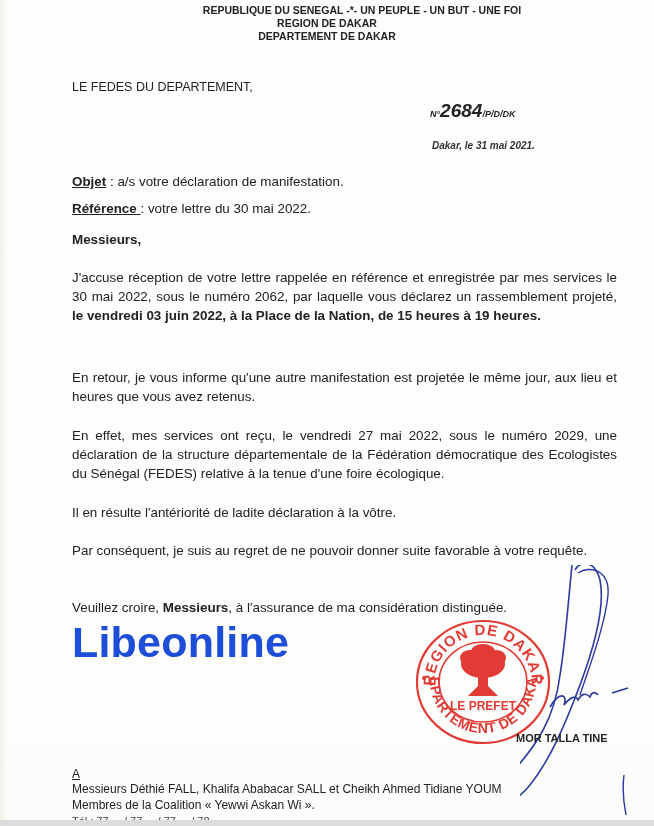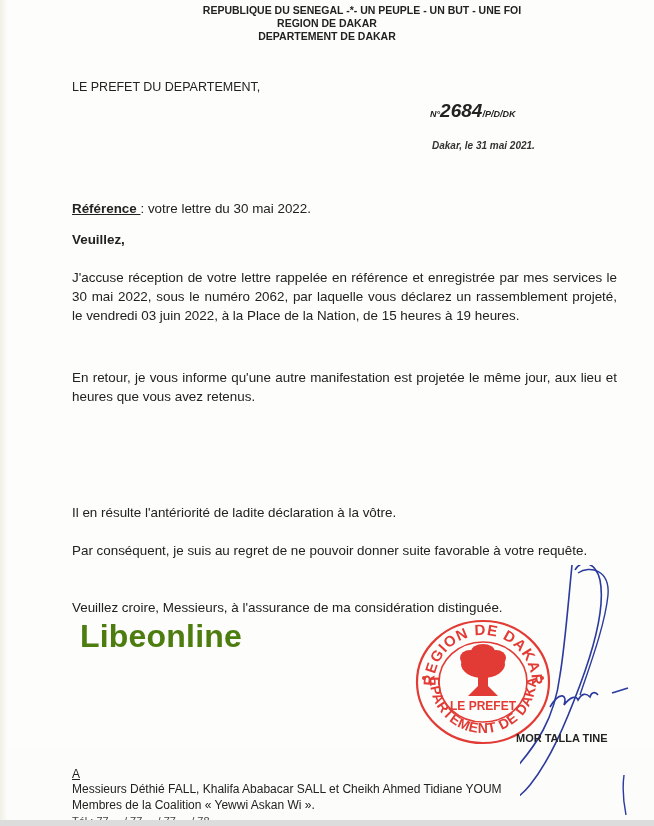--- a/index.html
+++ b/index.html
@@ -8,22 +8,22 @@
   .page { position: absolute; left: 0; top: 0; width: 654px; height: 746px; background: #fdfdfb; }
   .header { position: absolute; top: 4px; left: 0; width: 654px; text-align: center; font-weight: bold; font-size: 10.5px; line-height: 13px; color: #222; }
   .header .l1 { padding-left: 70px; }
   .prefet { position: absolute; left: 72px; top: 80px; font-size: 12.5px; color: #222; }
   .ref-num { position: absolute; left: 430px; top: 100px; font-style: italic; font-weight: bold; color: #222; }
   .ref-num .sm { font-size: 9px; }
   .ref-num .big { font-size: 19px; }
   .date { position: absolute; left: 432px; top: 140px; font-size: 10px; font-weight: bold; font-style: italic; color: #333; }
   .body-text { position: absolute; left: 72px; width: 545px; font-size: 13.4px; line-height: 19px; color: #222; text-align: justify; }
   .u { text-decoration: underline; font-weight: bold; }
-  b { font-weight: normal; }
-  .watermark { position: absolute; left: 72px; top: 618px; font-size: 32px; font-weight: bold; color: #4d7c0f; letter-spacing: 0.2px; margin-left: 8px; }
+  b { font-weight: bold; }
+  .watermark { position: absolute; left: 72px; top: 618px; font-size: 43px; font-weight: bold; color: #1d4ed8; letter-spacing: 0.2px; }
   .stamp { position: absolute; left: 414px; top: 618px; width: 138px; height: 128px; }
   .signature { position: absolute; left: 520px; top: 565px; width: 130px; height: 250px; }
   .signer { position: absolute; left: 516px; top: 732px; font-size: 11px; font-weight: bold; color: #222; }
   .recip { position: absolute; left: 72px; width: 560px; font-size: 12px; line-height: 16px; color: #222; }
   .recip-a { top: 766px; text-decoration: underline; font-size: 12px; }
   .recip-names { top: 781px; }
   .recip-coal { top: 797px; }
   .recip-tel { top: 813px; color: #444; font-size: 11px; }
   .bottom-bar { position: absolute; left: 0; top: 820px; width: 654px; height: 6px; background: #dcdcdc; }
   .left-edge { position: absolute; left: 0; top: 0; width: 8px; height: 826px; background: linear-gradient(to right, #f1efe6, #fdfdfb); }
@@ -33,40 +33,44 @@
 
 <div class="page">
   <div class="left-edge"></div>
 
   <div class="header">
     <div class="l1">REPUBLIQUE DU SENEGAL  -*- UN PEUPLE - UN BUT - UNE FOI</div>
     <div class="l2">REGION DE DAKAR</div>
     <div class="l3">DEPARTEMENT DE DAKAR</div>
   </div>
 
-  <div class="prefet">LE PREFET DU DEPARTEMENT,</div>
+  <div class="prefet">LE FEDES DU DEPARTEMENT,</div>
 
   <div class="ref-num">
     <span class="sm">N°</span><span class="big">2684</span><span class="sm">/P/D/DK</span>
   </div>
 
   <div class="date">Dakar, le 31 mai 2021.</div>
 
+  <div class="body-text" style="top:172px;">
+    <span class="u">Objet</span><span> : a/s votre déclaration de manifestation.</span>
+  </div>
   <div class="body-text" style="top:199px;">
     <span class="u">Référence </span><span>: votre lettre du 30 mai 2022.</span>
   </div>
 
-  <div class="body-text" style="top:230px; font-weight:bold;">Veuillez,</div>
+  <div class="body-text" style="top:230px; font-weight:bold;">Messieurs,</div>
 
   <div class="body-text" style="top:268px;">
     <span>J'accuse réception de votre lettre rappelée en référence et enregistrée par mes services le 30 mai 2022, sous le numéro 2062, par laquelle vous déclarez un rassemblement projeté, </span><b>le vendredi 03 juin 2022, à la Place de la Nation, de 15 heures à 19 heures.</b>
   </div>
 
   <div class="body-text" style="top:368px;">En retour, je vous informe qu'une autre manifestation est projetée le même jour, aux lieu et heures que vous avez retenus.</div>
 
+  <div class="body-text" style="top:426px;">En effet, mes services ont reçu, le vendredi 27 mai 2022, sous le numéro 2029, une déclaration de la structure départementale de la Fédération démocratique des Ecologistes du Sénégal (FEDES) relative à la tenue d'une foire écologique.</div>
 
   <div class="body-text" style="top:541px;">Par conséquent, je suis au regret de ne pouvoir donner suite favorable à votre requête.</div>
 
   <div class="body-text" style="top:503px;">Il en résulte l'antériorité de ladite déclaration à la vôtre.</div>
 
   <div class="body-text" style="top:598px;">
     <span>Veuillez croire, </span><b>Messieurs</b><span>, à l'assurance de ma considération distinguée.</span>
   </div>
 
   <div class="watermark">Libeonline</div>

